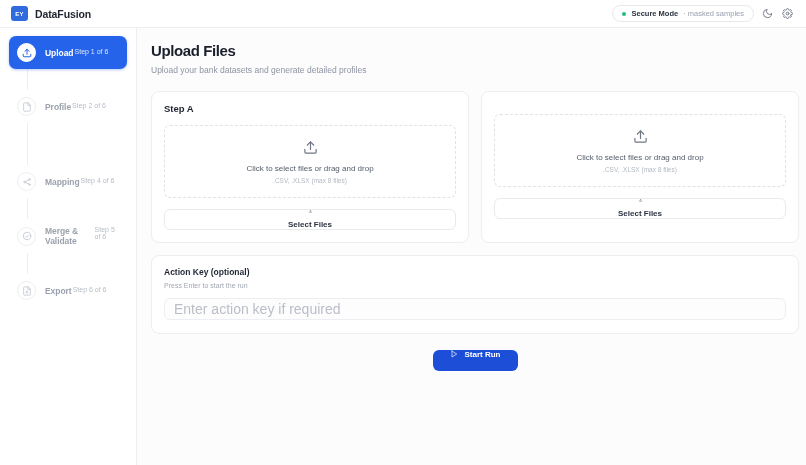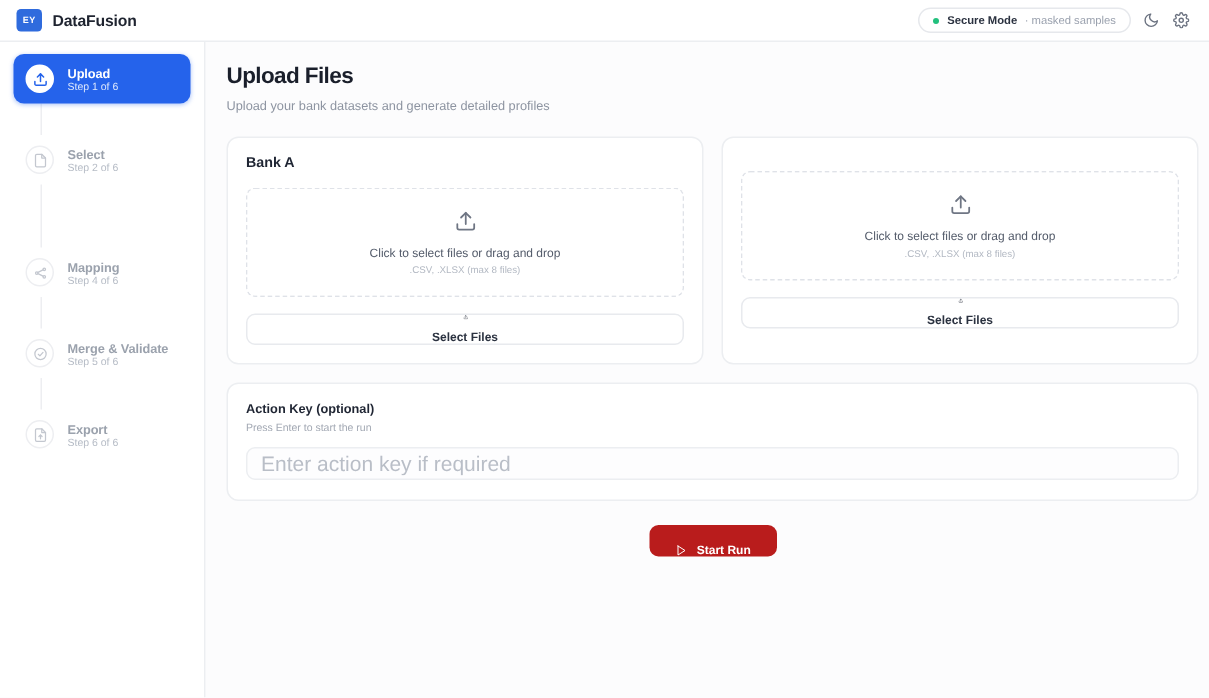--- a/index.html
+++ b/index.html
@@ -53,21 +53,21 @@
   }
   .step { display: flex; align-items: center; gap: 9px; padding: 7px 8px; border-radius: 7px; position: relative; }
   .step.active { background: #2563eb; box-shadow: 0 1px 3px rgba(37,99,235,.35); }
   .step-ico {
     width: 19px; height: 19px; min-width: 19px; border-radius: 50%;
     display: flex; align-items: center; justify-content: center;
     border: 1px solid #edeef1; background: #fff; color: #c3c7cf;
   }
   .step.active .step-ico { background: #fff; border-color: #fff; color: #2563eb; }
   .step-ico svg { width: 10px; height: 10px; }
-  .step-txt { display: flex; flex-direction: column; gap: 1px; }
+  .step-txt { display: flex; gap: 1px; }
   .step-label { font-size: 8.5px; font-weight: bold; color: #9ba2ad; letter-spacing: -.05px; }
   .step-sub { font-size: 7px; color: #b6bcc6; }
   .step.active .step-label { color: #ffffff; }
   .step.active .step-sub { color: #dbe6fc; }
   .connector { width: 1px; height: 21px; background: #edeef1; margin-left: 18px; }
 
   
   .main { flex: 1; background: #fcfcfd; padding: 14px 7px 0 14px; overflow: hidden; }
   .page-title { font-size: 15px; font-weight: bold; color: #1a1f2b; letter-spacing: -.4px; }
   .page-sub { font-size: 8.5px; color: #8d94a1; margin-top: 6px; }
@@ -103,23 +103,23 @@
   .akey-input {
     margin-top: 9px; width: 100%; height: 22px;
     border: 1px solid #eceef1; border-radius: 6px;
     background: #fdfdfe; padding: 0 9px;
     font-family: "Liberation Sans", sans-serif; font-size: 14px; color: #3b424f;
   }
   .akey-input::placeholder { color: #b9bec7; }
 
   .run-wrap { display: flex; justify-content: center; margin-top: 16px; }
   .run-btn {
-    background: #b91c1c; border: none; border-radius: 6px;
+    background: #1d4ed8; border: none; border-radius: 6px;
     height: 21px; padding: 0 17px;
-    display: flex; align-items: flex-end; justify-content: center; gap: 7px;
+    display: flex; align-items: flex-start; justify-content: center; gap: 7px;
     cursor: default;
   }
   .run-btn svg { width: 8px; height: 8px; color: #ffffff; }
   .run-btn span { font-size: 8px; font-weight: bold; color: #ffffff; }
 </style>
 </head>
 <body>
 
 <div class="app">
 
@@ -168,21 +168,21 @@
       <div class="connector"></div>
 
       <div class="step">
         <div class="step-ico">
           <svg viewBox="0 0 24 24" fill="none" stroke="currentColor" stroke-width="2" stroke-linecap="round" stroke-linejoin="round">
             <path d="M14 2H6a2 2 0 0 0-2 2v16a2 2 0 0 0 2 2h12a2 2 0 0 0 2-2V8z"></path>
               <polyline points="14 2 14 8 20 8"></polyline>
           </svg>
         </div>
         <div class="step-txt">
-          <div class="step-label">Select</div>
+          <div class="step-label">Profile</div>
           <div class="step-sub">Step 2 of 6</div>
         </div>
       </div>
       <div class="connector"></div>
 
       <div class="connector"></div>
 
       <div class="step">
         <div class="step-ico">
           <svg viewBox="0 0 24 24" fill="none" stroke="currentColor" stroke-width="2" stroke-linecap="round" stroke-linejoin="round">
@@ -231,21 +231,21 @@
 
     </div>
 
     <div class="main">
       <div class="page-title">Upload Files</div>
       <div class="page-sub">Upload your bank datasets and generate detailed profiles</div>
 
       <div class="cards">
 
         <div class="card">
-          <div class="card-title">Bank A</div>
+          <div class="card-title">Step A</div>
           <div class="drop">
             <div class="drop-ico">
               <svg viewBox="0 0 24 24" fill="none" stroke="currentColor" stroke-width="1.9" stroke-linecap="round" stroke-linejoin="round">
                 <path d="M21 15v4a2 2 0 0 1-2 2H5a2 2 0 0 1-2-2v-4"></path>
                   <polyline points="17 8 12 3 7 8"></polyline>
                   <line x1="12" y1="3" x2="12" y2="15"></line>
               </svg>
             </div>
             <div class="drop-main">Click to select files or drag and drop</div>
             <div class="drop-sub">.CSV, .XLSX (max 8 files)</div>

